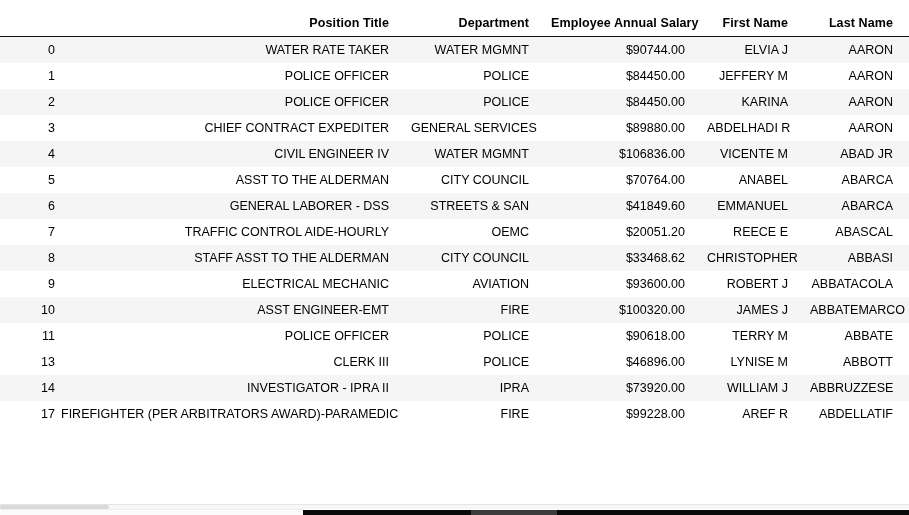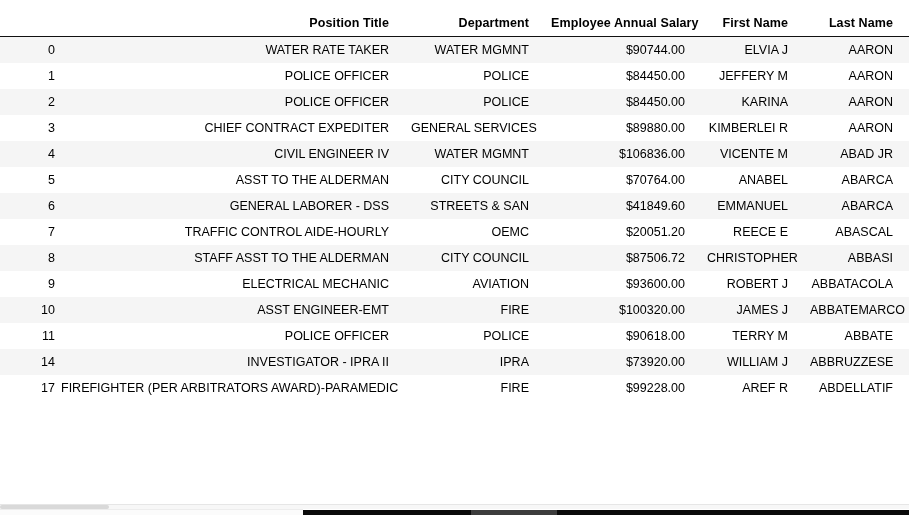--- a/index.html
+++ b/index.html
@@ -195,21 +195,21 @@
             <td>POLICE</td>
             <td>$84450.00</td>
             <td>KARINA</td>
             <td>AARON</td>
           </tr>
           <tr class="even-row">
             <td class="idx-col">3</td>
             <td>CHIEF CONTRACT EXPEDITER</td>
             <td>GENERAL SERVICES</td>
             <td>$89880.00</td>
-            <td>KIMBERLEI R</td>
+            <td>ABDELHADI R</td>
             <td>AARON</td>
           </tr>
           <tr class="odd-row">
             <td class="idx-col">4</td>
             <td>CIVIL ENGINEER IV</td>
             <td>WATER MGMNT</td>
             <td>$106836.00</td>
             <td>VICENTE M</td>
             <td>ABAD JR</td>
           </tr>
@@ -234,21 +234,21 @@
             <td>TRAFFIC CONTROL AIDE-HOURLY</td>
             <td>OEMC</td>
             <td>$20051.20</td>
             <td>REECE E</td>
             <td>ABASCAL</td>
           </tr>
           <tr class="odd-row">
             <td class="idx-col">8</td>
             <td>STAFF ASST TO THE ALDERMAN</td>
             <td>CITY COUNCIL</td>
-            <td>$87506.72</td>
+            <td>$33468.62</td>
             <td>CHRISTOPHER</td>
             <td>ABBASI</td>
           </tr>
           <tr class="even-row">
             <td class="idx-col">9</td>
             <td>ELECTRICAL MECHANIC</td>
             <td>AVIATION</td>
             <td>$93600.00</td>
             <td>ROBERT J</td>
             <td>ABBATACOLA</td>
@@ -262,20 +262,28 @@
             <td>ABBATEMARCO</td>
           </tr>
           <tr class="even-row">
             <td class="idx-col">11</td>
             <td>POLICE OFFICER</td>
             <td>POLICE</td>
             <td>$90618.00</td>
             <td>TERRY M</td>
             <td>ABBATE</td>
           </tr>
+          <tr class="even-row">
+            <td class="idx-col">13</td>
+            <td>CLERK III</td>
+            <td>POLICE</td>
+            <td>$46896.00</td>
+            <td>LYNISE M</td>
+            <td>ABBOTT</td>
+          </tr>
           <tr class="odd-row">
             <td class="idx-col">14</td>
             <td>INVESTIGATOR - IPRA II</td>
             <td>IPRA</td>
             <td>$73920.00</td>
             <td>WILLIAM J</td>
             <td>ABBRUZZESE</td>
           </tr>
           <tr class="even-row">
             <td class="idx-col">17</td>

